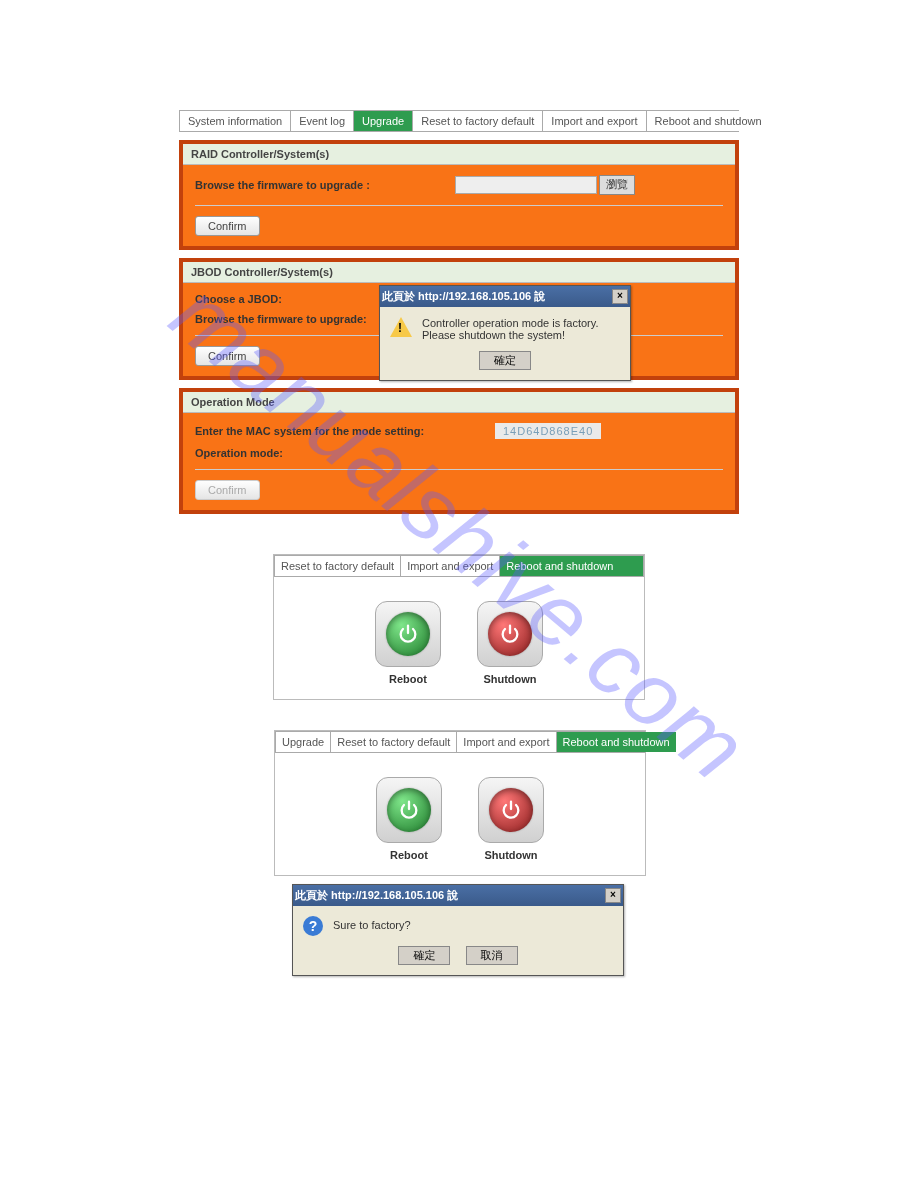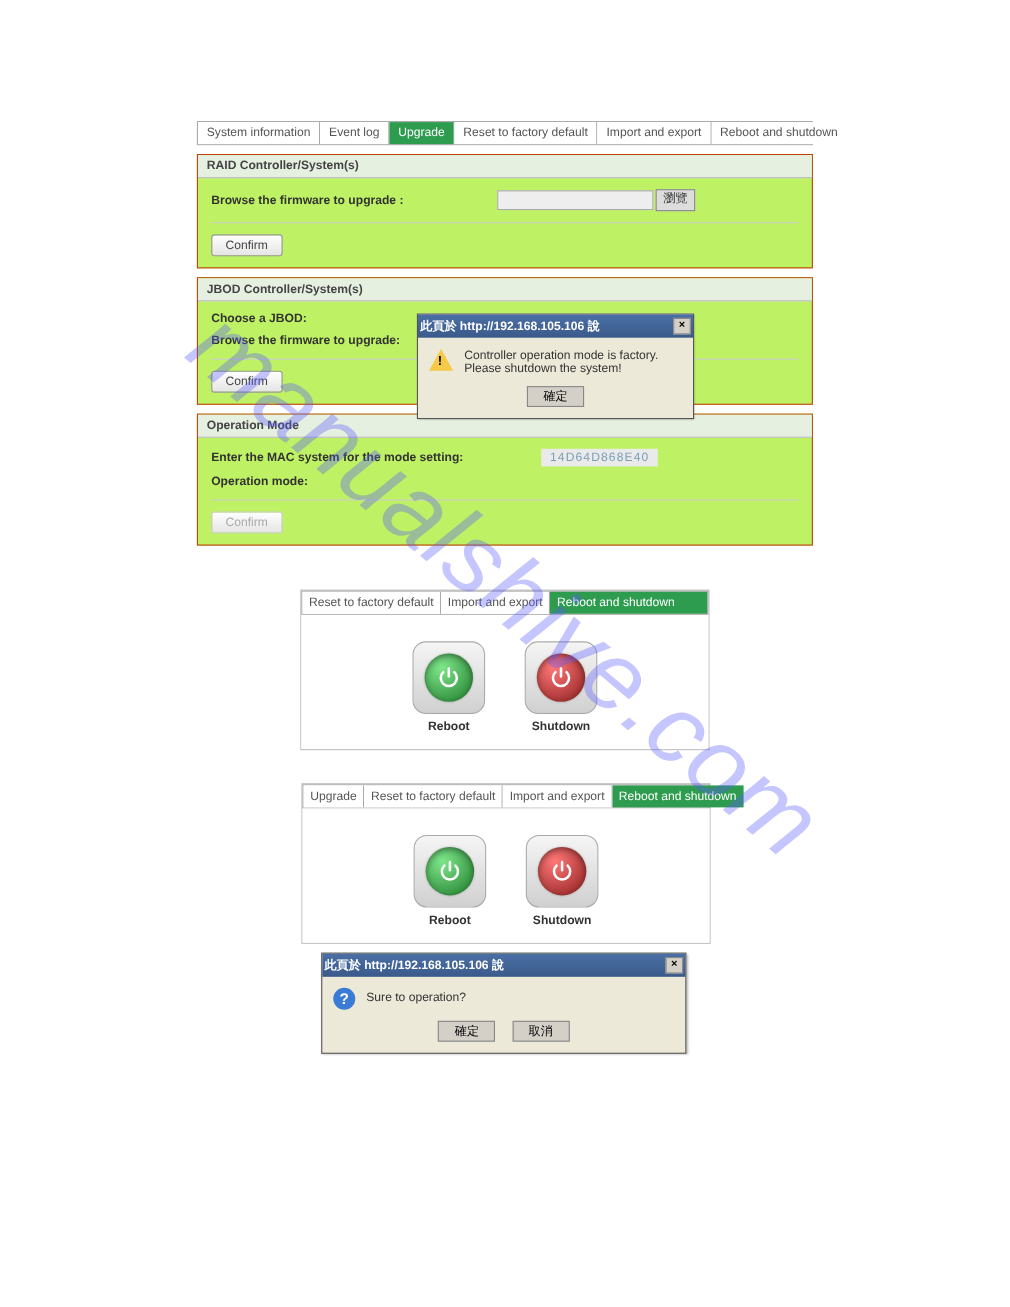--- a/index.html
+++ b/index.html
@@ -48,23 +48,23 @@
     font-size: 11px;
     cursor: pointer;
     white-space: nowrap;
   }
   .tab:last-child { border-right: none; flex: 1; }
   .tab.active {
     background: #2e9c4f;
     color: #fff;
   }
   .panel {
-    border: 1px solid #c2410c;
+    border: 4px solid #c2410c;
     margin-top: 8px;
-    background: #bef264;
+    background: #f97316;
   }
   .panel-head {
     background: #e6f0e0;
     border-bottom: 1px solid #bbb;
     font-weight: bold;
     font-size: 11px;
     color: #444;
     padding: 4px 8px;
   }
   .panel-body {
@@ -413,21 +413,21 @@
       </div>
     </div>
 
     <div class="win-dialog" style="position:relative; left:18px; top:0; width:330px; margin-top:8px;">
       <div class="win-title">
         <span>此頁於 http://192.168.105.106 說</span>
         <span class="win-close">×</span>
       </div>
       <div class="win-body">
         <div class="q-icon">?</div>
-        <div style="padding-top:3px;">Sure to operation?</div>
+        <div style="padding-top:3px;">Sure to factory?</div>
       </div>
       <div class="win-btns">
         <button class="winbtn">確定</button>
         <button class="winbtn">取消</button>
       </div>
     </div>
   </div>
 
 </div>
 

